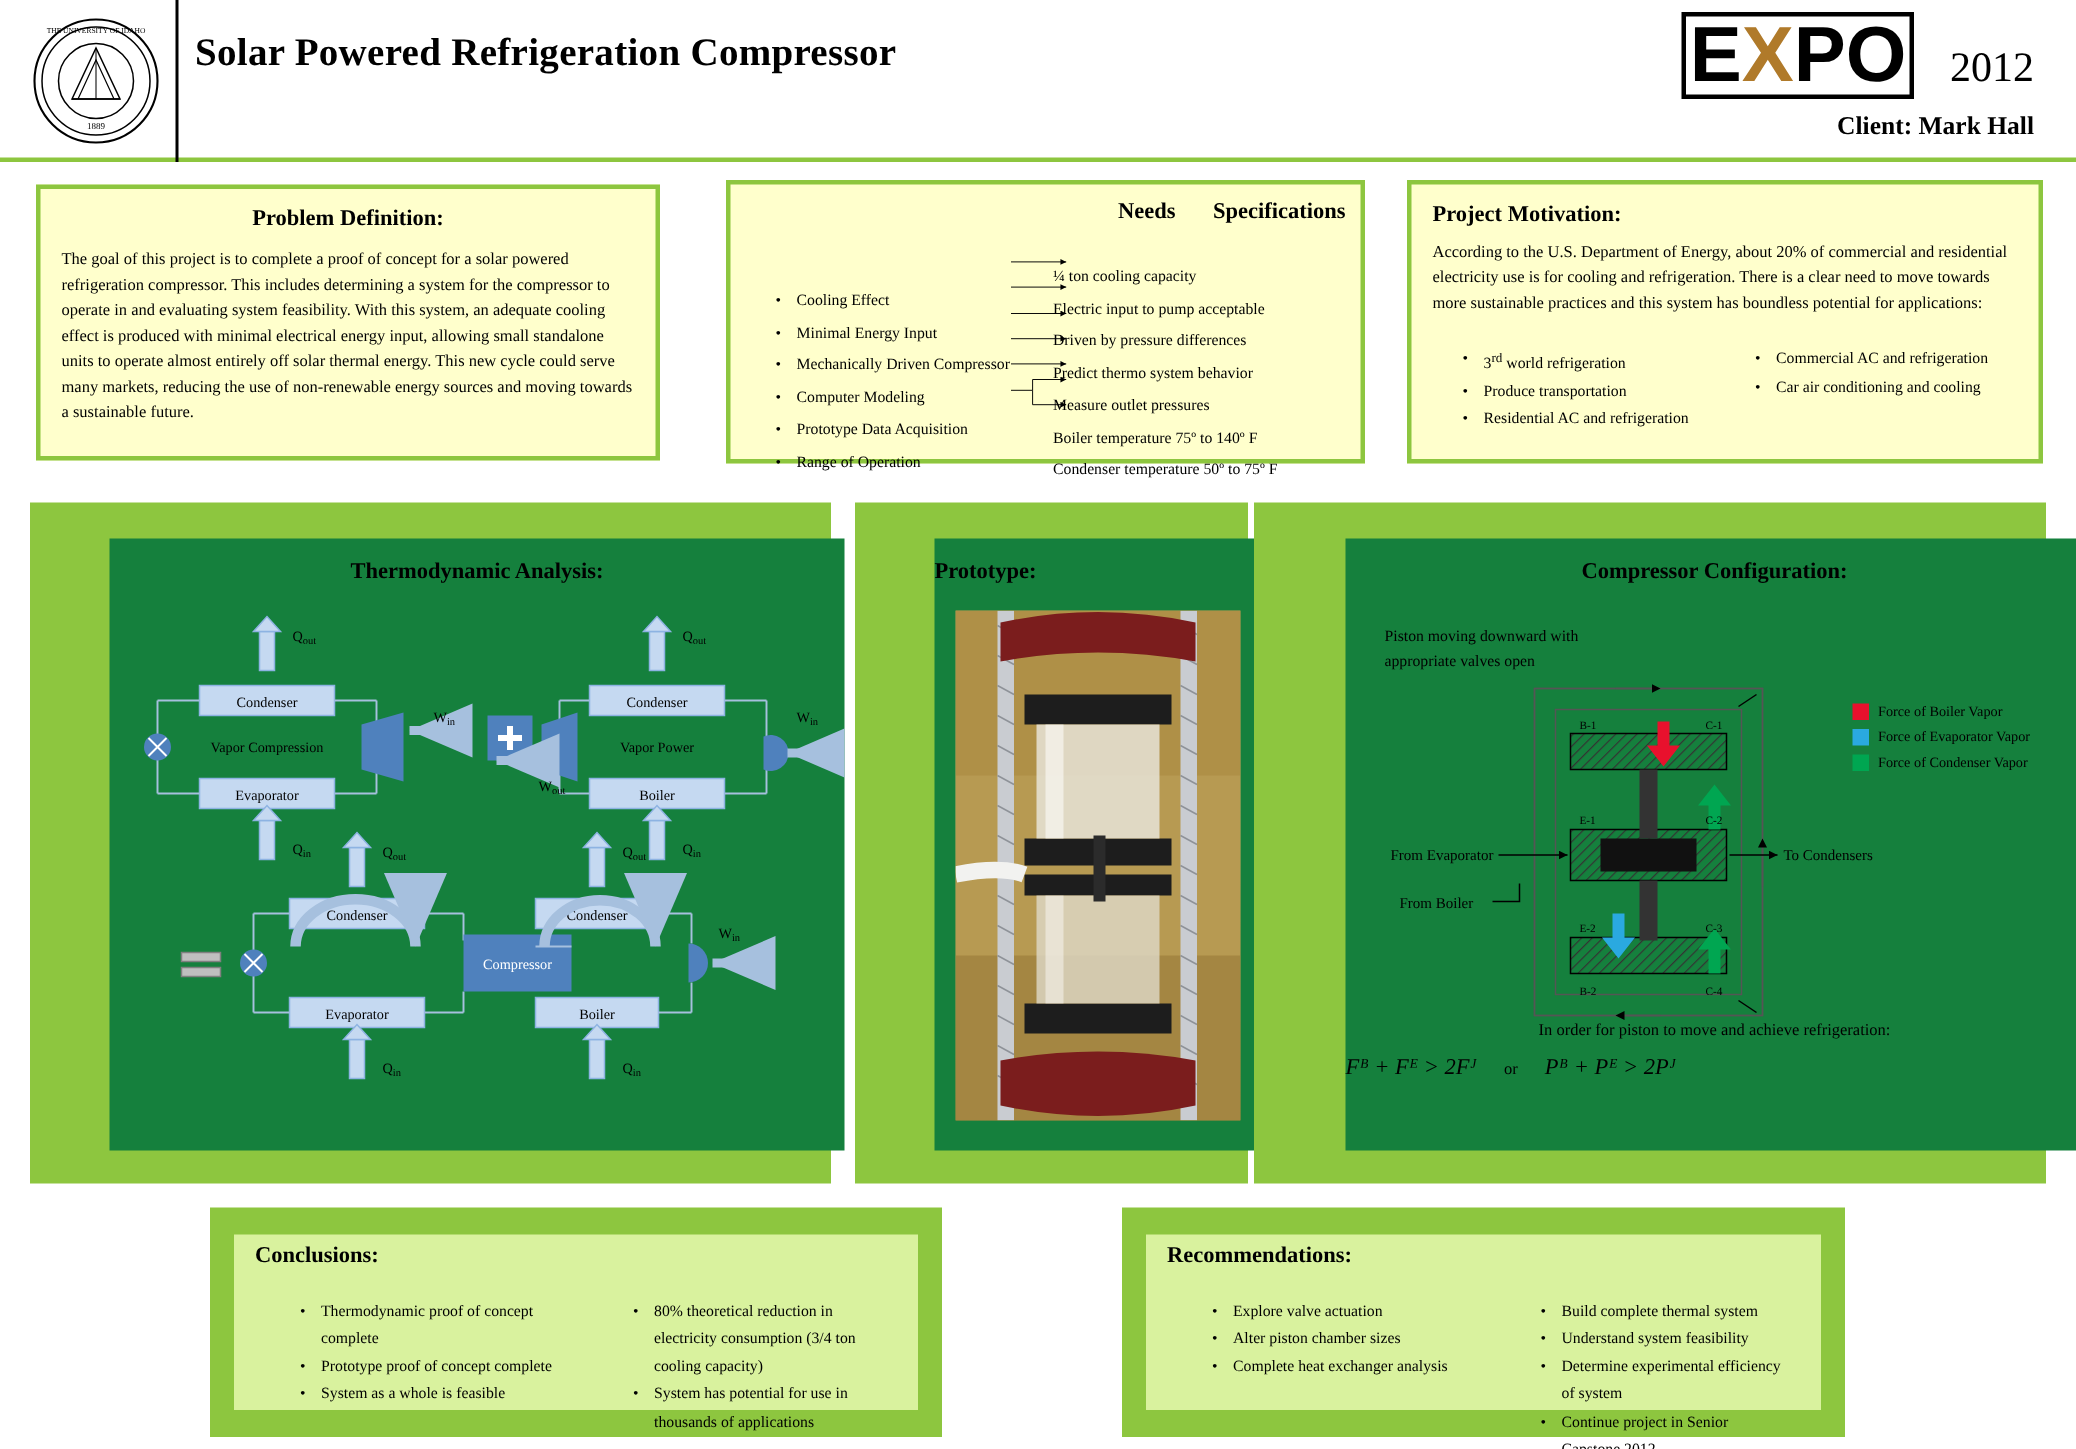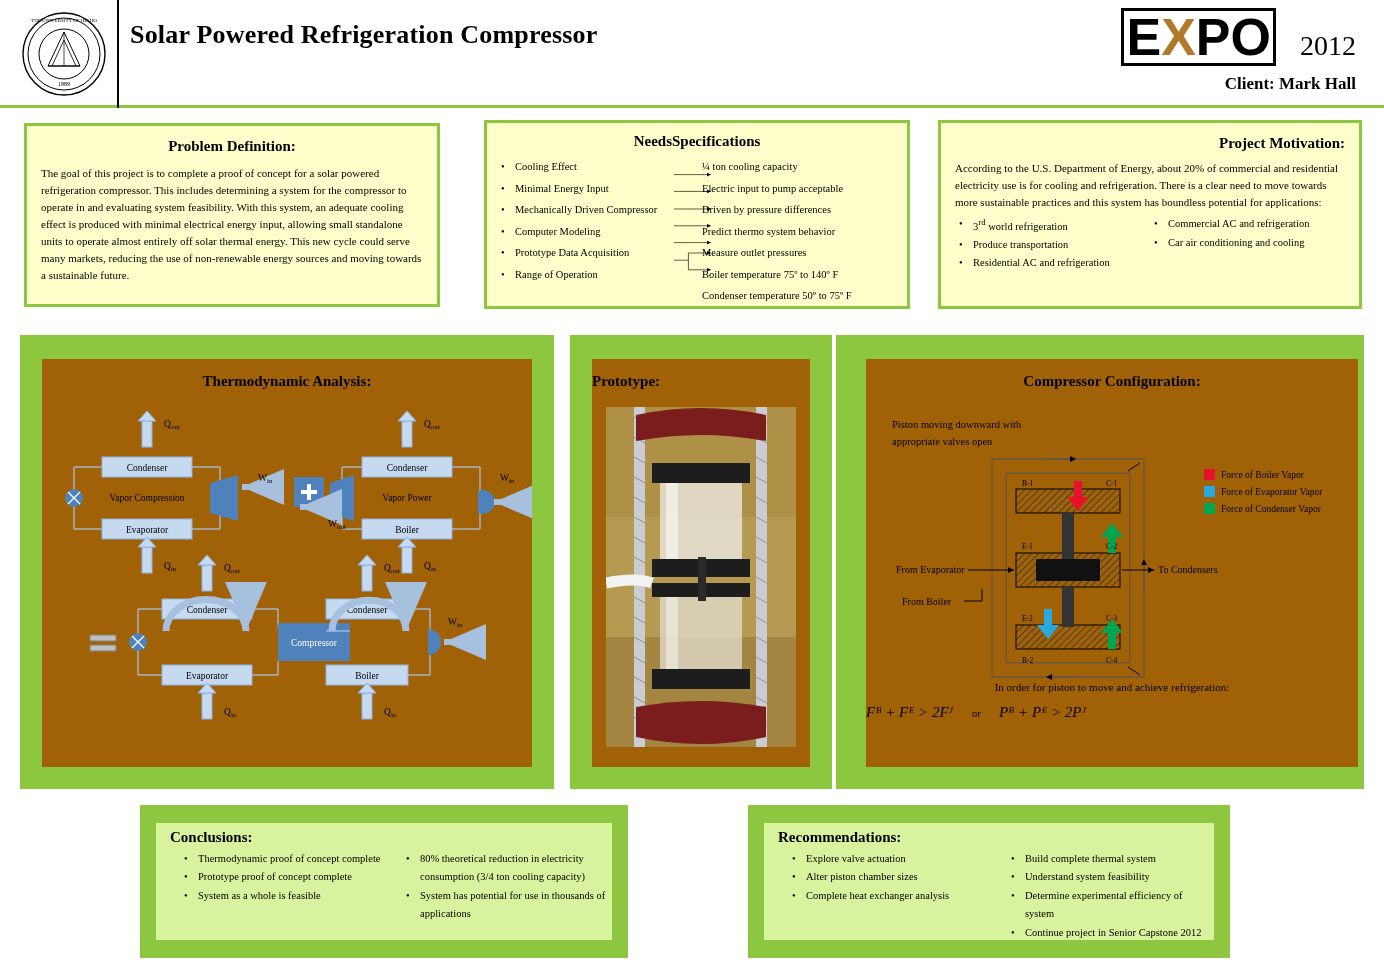--- a/index.html
+++ b/index.html
@@ -54,64 +54,64 @@
     border:3px solid #8dc63f;
     background:#ffffcc;
   }
   .panel-title {
     font-size:15px; font-weight:bold; text-align:center;
   }
   .body-text {
     font-size:11px; line-height:1.55;
   }
   ul.bul {
-    margin:0; padding-left:16px; list-style:none;
+    margin:16px; padding-left:16px; list-style:none;
   }
   ul.bul li {
     position:relative; font-size:10.5px; line-height:1.75; padding-left:2px;
   }
   ul.bul li:before {
     content:"\2022"; position:absolute; left:-12px; top:0;
   }
   
   #problem {
     left:24px; top:123px; width:416px; height:184px;
     padding:12px 14px;
   }
   #problem .panel-title { text-align:center; margin-bottom:10px; }
   
   #needs {
     left:484px; top:120px; width:426px; height:189px;
     padding:10px 10px;
   }
-  #needs-head { display:flex; justify-content:center; margin-bottom:6px; }
+  #needs-head { display:flex; justify-content:flex-end; margin-bottom:24px;gap:25px; }
   #needs-head .panel-title { font-size:15px; }
   #needs-cols { display:flex; }
   #needs-left { width:205px; }
   #needs-right { width:190px; }
   #needs-left li { line-height:2.05; }
   #needs-right div.spec {
     font-size:10.5px; line-height:2.05;
   }
   #needs-arrows {
     position:absolute; left:186px; top:46px; width:50px; height:120px;
   }
   
   #motivation {
     left:938px; top:120px; width:424px; height:189px;
     padding:12px 14px;
   }
-  #motivation .panel-title { text-align:right; margin-bottom:8px; }
+  #motivation .panel-title { text-align:left; margin-bottom:8px; }
   #motiv-cols { display:flex; margin-top:4px; }
   #motiv-cols > div { width:50%; }
   
   .greenbox {
     position:absolute; background:#8dc63f;
   }
-  .inner-white { position:absolute; background:#a16207; }
+  .inner-white { position:absolute; background:#15803d;margin-left:31px; }
   #thermo-box { left:20px; top:335px; width:534px; height:454px; }
   #thermo-inner { left:22px; top:24px; width:490px; height:408px; }
   #thermo-title {
     position:absolute; left:0; top:14px; width:490px;
     text-align:center; font-size:15px; font-weight:bold;
   }
   #proto-box { left:570px; top:335px; width:262px; height:454px; }
   #proto-inner { left:22px; top:24px; width:218px; height:408px; }
   #proto-title {
     position:absolute; left:0; top:14px; width:218px;

